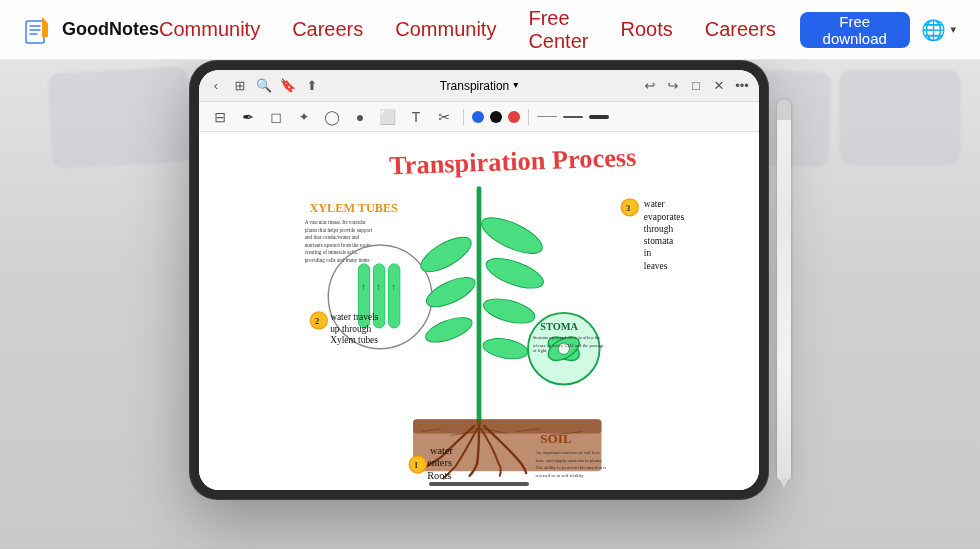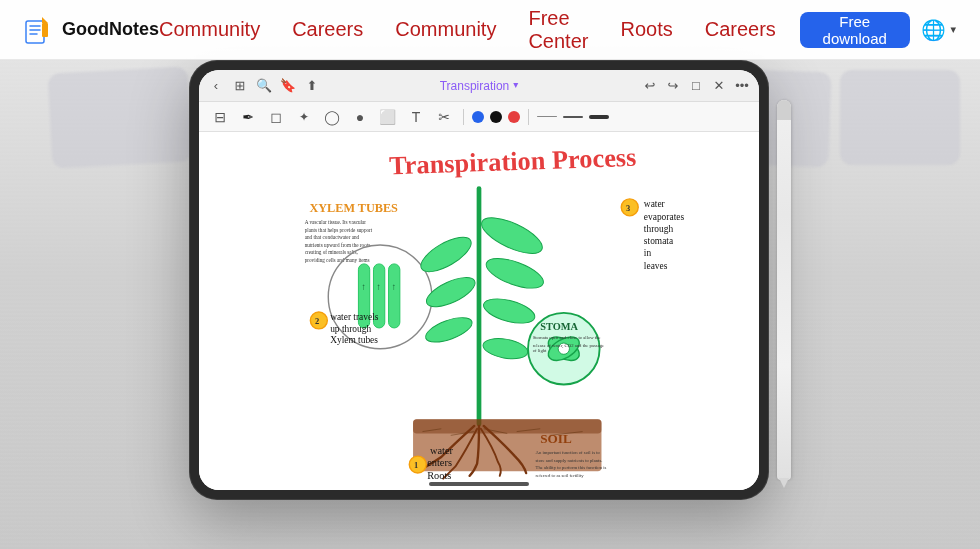--- a/index.html
+++ b/index.html
@@ -167,21 +167,21 @@
       justify-content: center;
       font-size: 13px;
       color: #555;
       cursor: pointer;
     }
     .app-topbar-center {
       flex: 1;
       display: flex;
       justify-content: center;
       font-size: 12px;
-      color: #8b5cf6;
+      color: #000000;
       font-weight: 500;
     }
     .app-topbar-right {
       flex: 1;
       display: flex;
       align-items: center;
       justify-content: flex-end;
       gap: 5px;
     }
 

